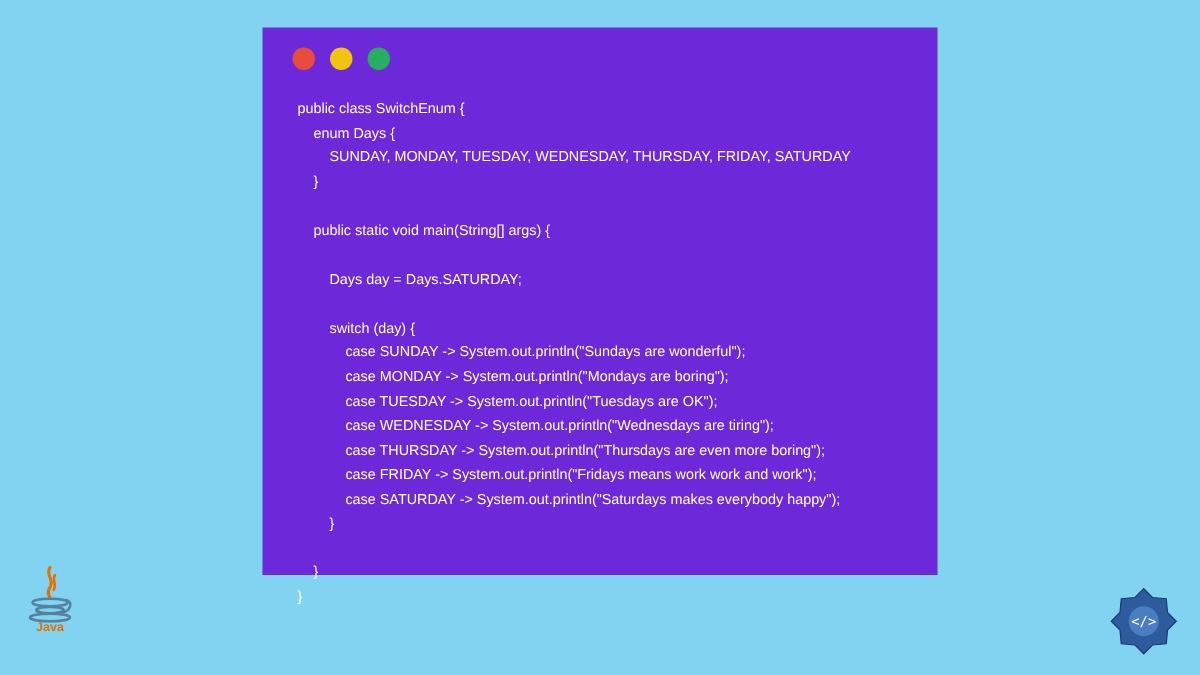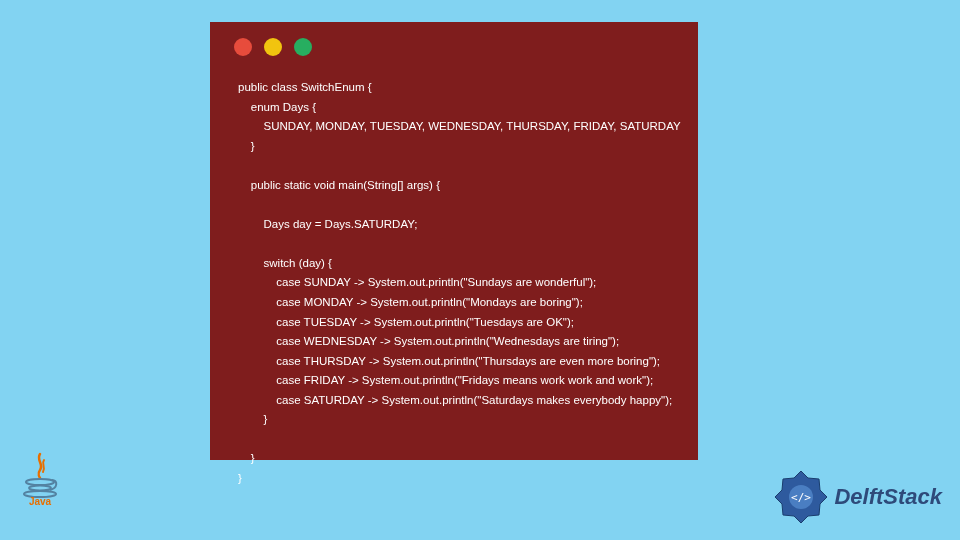--- a/index.html
+++ b/index.html
@@ -7,23 +7,23 @@
       width: 960px;
       height: 540px;
       background: #82d3f2;
       position: relative;
       font-family: Arial, sans-serif;
     }
     .code-window {
       position: absolute;
       left: 210px;
       top: 22px;
-      width: 488px;
+      width: 540px;
       height: 438px;
-      background: #7f1d1d;
+      background: #6d28d9;
     }
     .window-dots {
       position: absolute;
       top: 16px;
       left: 24px;
       display: flex;
       gap: 12px;
     }
     .dot {
       width: 18px;
@@ -115,14 +115,13 @@
 </div>
 
 <div class="delft-logo">
   <svg class="delft-badge" viewBox="0 0 54 54">
     <g transform="translate(27,27)">
       <path d="M0,-26 L7,-19 L18,-18 L19,-7 L26,0 L19,7 L18,18 L7,19 L0,26 L-7,19 L-18,18 L-19,7 L-26,0 L-19,-7 L-18,-18 L-7,-19 Z" fill="#2e5a9e" stroke="#1a3d6e" stroke-width="1"></path>
       <circle cx="0" cy="0" r="12" fill="#4a7ec2"></circle>
       <text x="0" y="4" font-size="11" fill="#fff" text-anchor="middle" font-family="monospace">&lt;/&gt;</text>
     </g>
   </svg>
-  <span class="delft-text">DelftStack</span>
 </div>
 
 </body></html>

